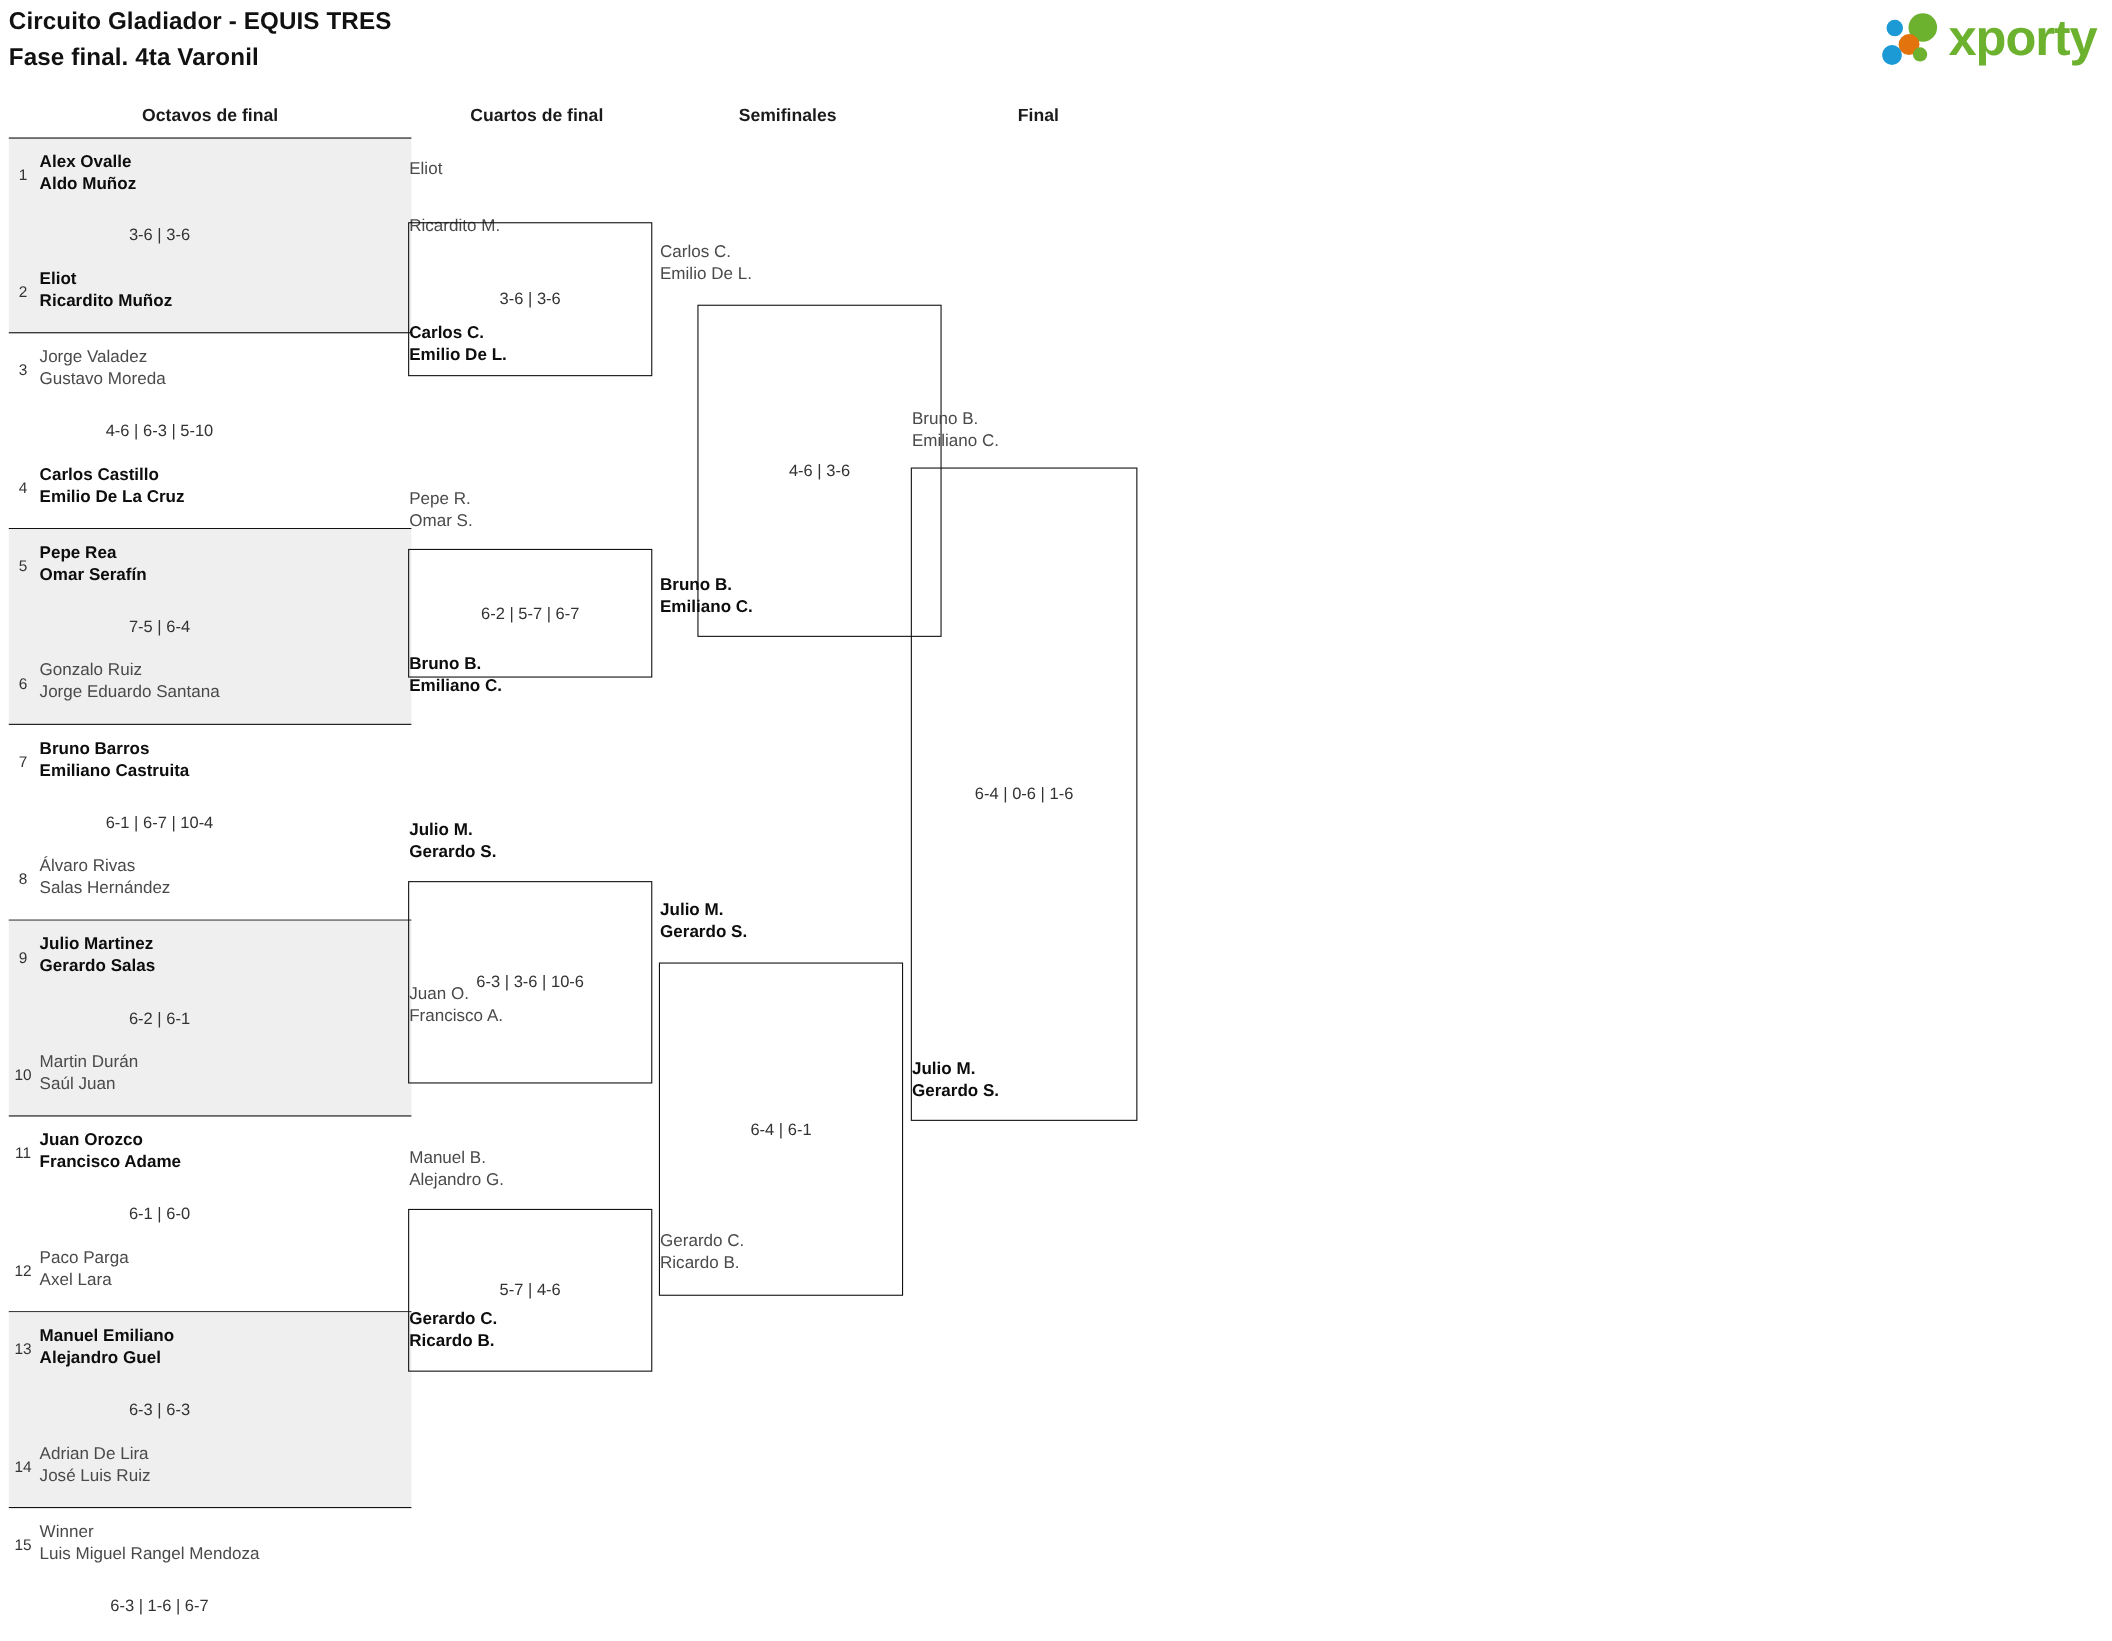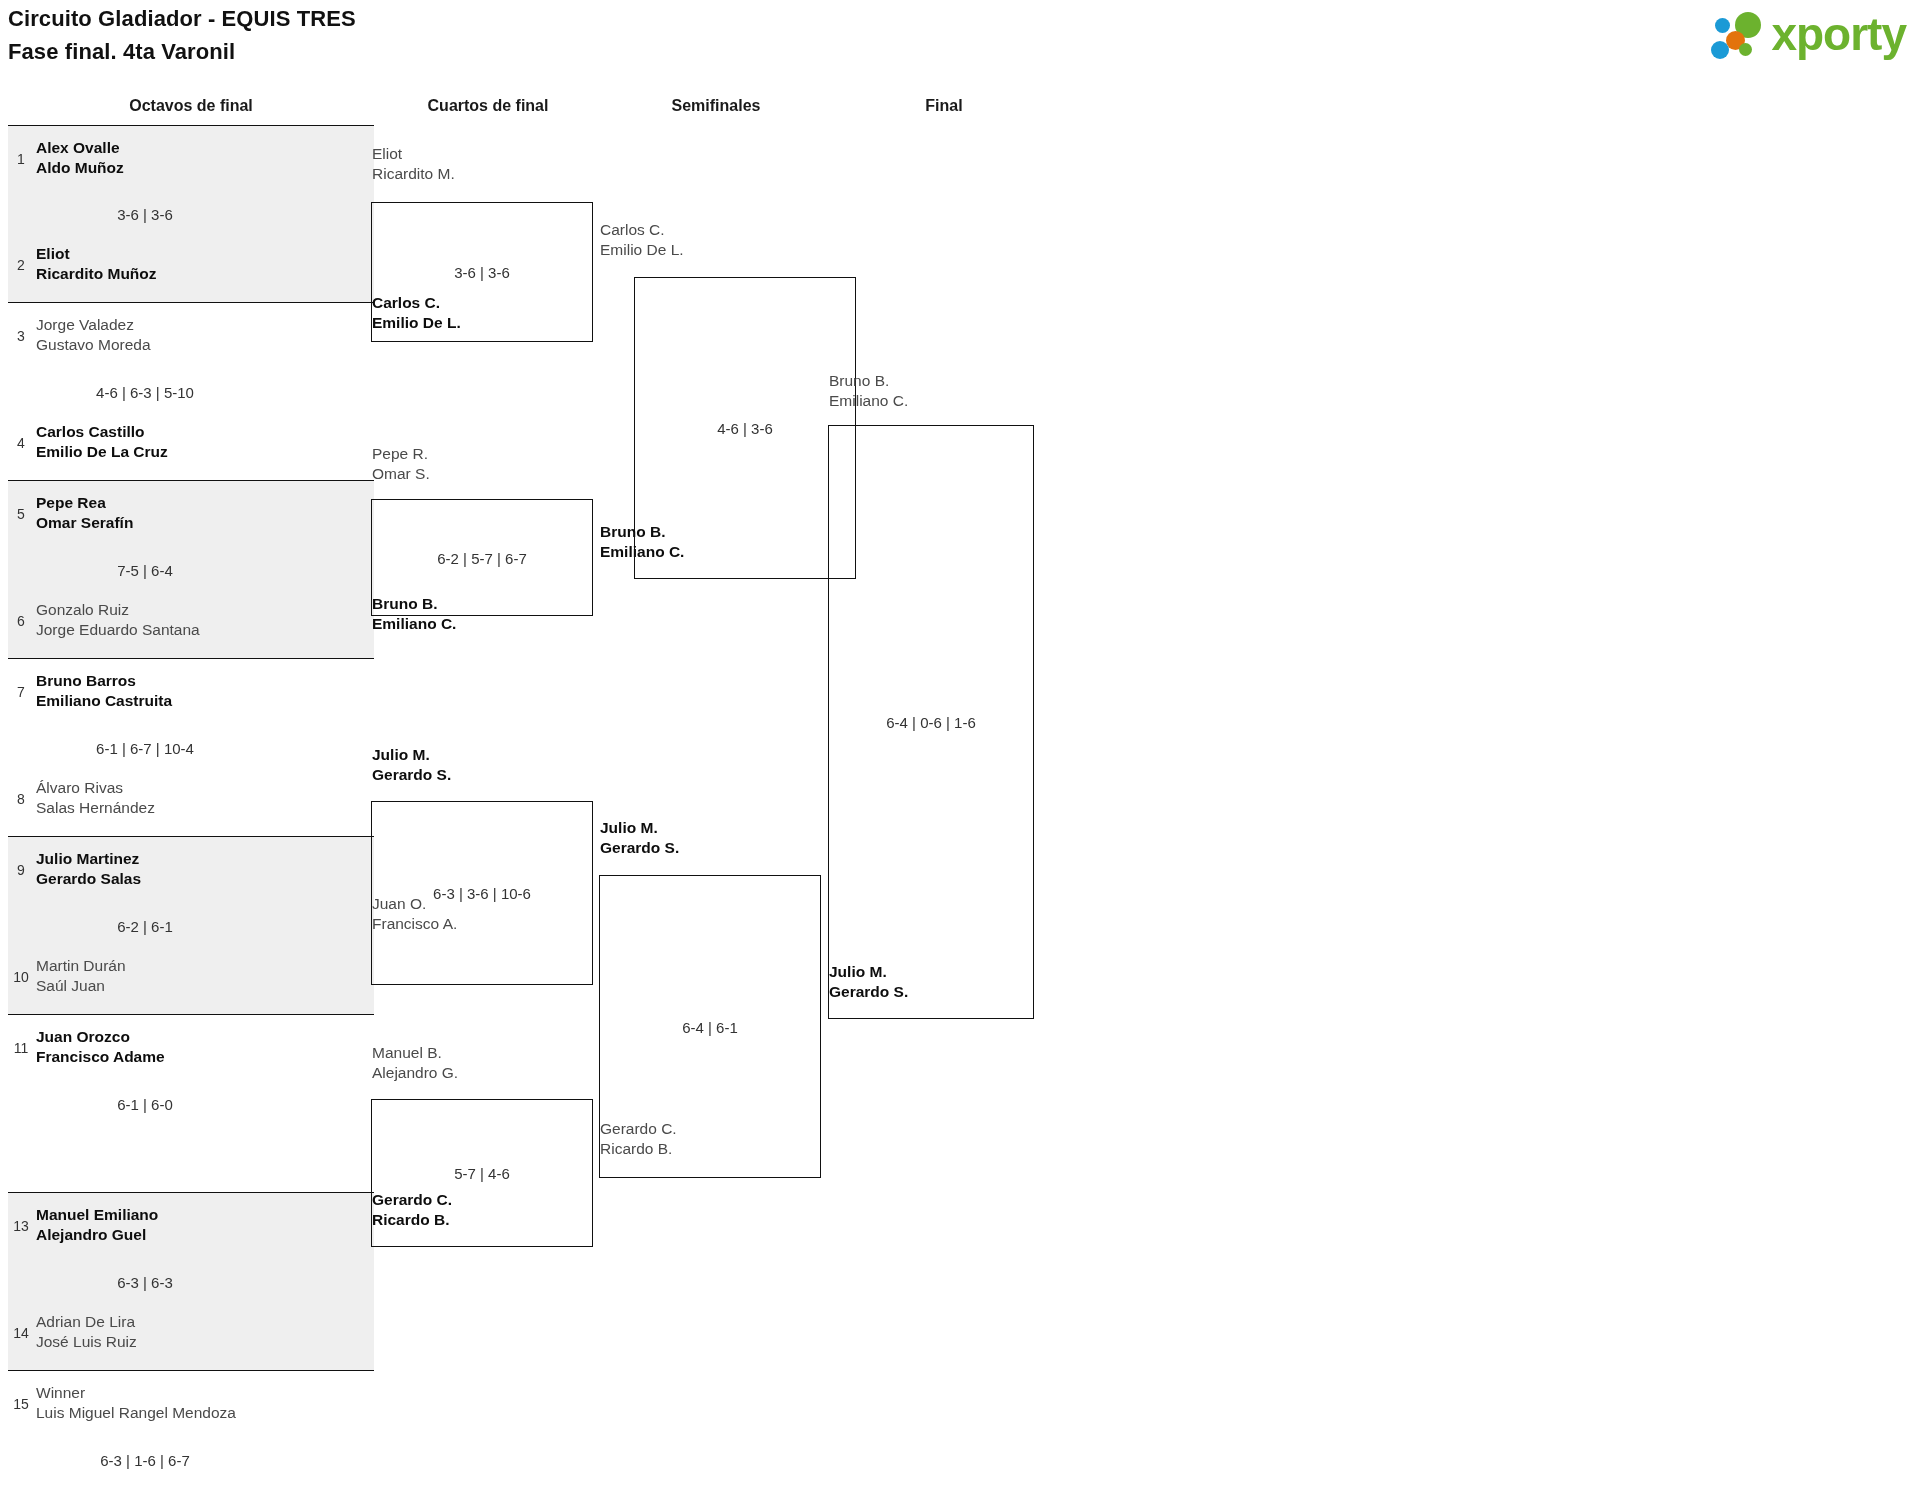--- a/index.html
+++ b/index.html
@@ -207,20 +207,27 @@
 
     <div class="r1-match">
       <div class="slot top win">
         <span class="seed">11</span>
         <span class="names">
           <div class="nm">Juan Orozco</div>
           <div class="nm">Francisco Adame</div>
         </span>
       </div>
       <div class="r1-score">6-1 | 6-0</div>
+      <div class="slot bot">
+        <span class="seed">12</span>
+        <span class="names">
+          <div class="nm">Paco Parga</div>
+          <div class="nm">Axel Lara</div>
+        </span>
+      </div>
     </div>
 
     <div class="r1-match shaded">
       <div class="slot top win">
         <span class="seed">13</span>
         <span class="names">
           <div class="nm">Manuel Emiliano</div>
           <div class="nm">Alejandro Guel</div>
         </span>
       </div>
@@ -249,21 +256,21 @@
           <div class="nm">Gerardo Campoy</div>
 
         </span>
       </div>
     </div>
 
   </div>
 
   <div class="plabel" style="left:372px; top:144px;">
     <div class="nm" style="color:#4a4a4a;">Eliot</div>
-    <div class="nm" style="color:#4a4a4a;">Ricardito M.</div>
+    <div class="nm" style="color:#4a4a4a;margin-top:32px;">Ricardito M.</div>
   </div>
   <div class="mbox" style="left:371px; top:202px; width:222px; height:140px;">
     <div class="sc">3-6 | 3-6</div>
   </div>
   <div class="plabel" style="left:372px; top:293px;">
     <div class="nm" style="font-weight:bold; color:#0d0d0d;">Carlos C.</div>
     <div class="nm" style="font-weight:bold; color:#0d0d0d;">Emilio De L.</div>
   </div>
 
   <div class="plabel" style="left:372px; top:444px;">

